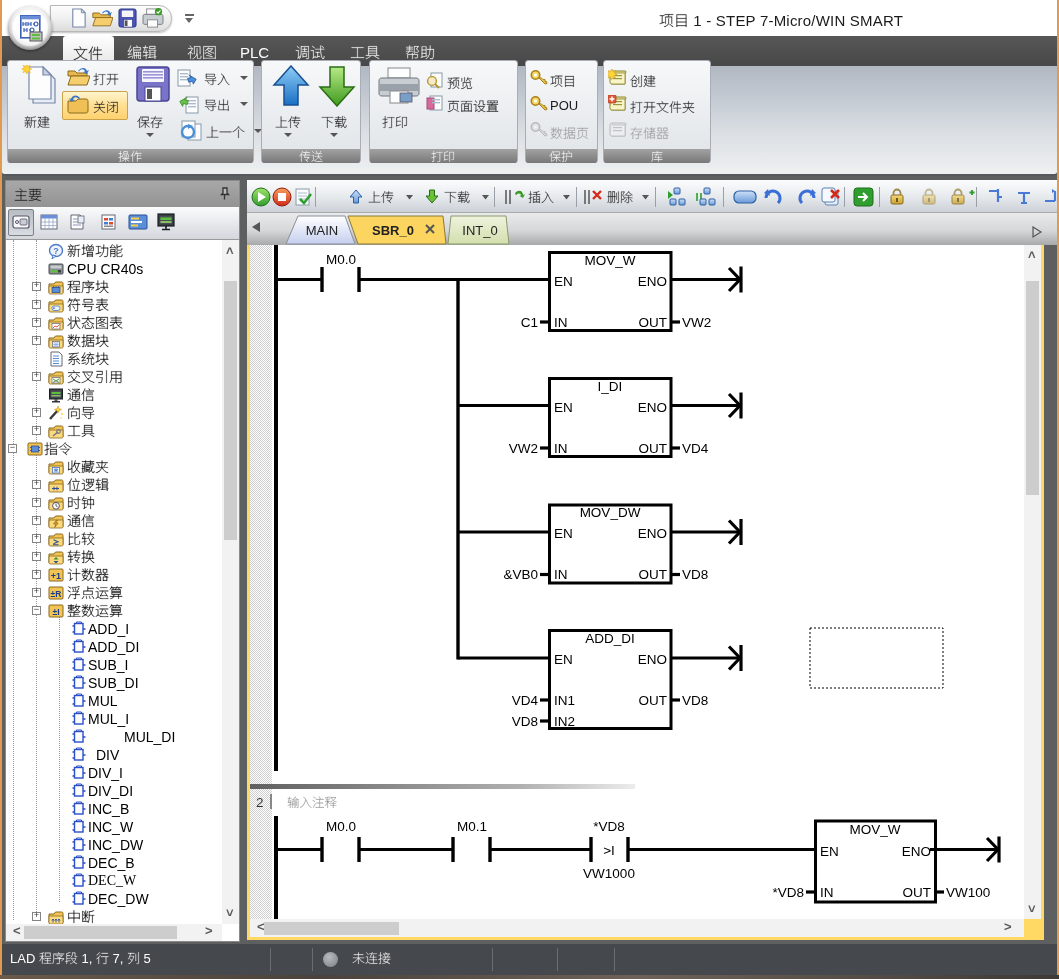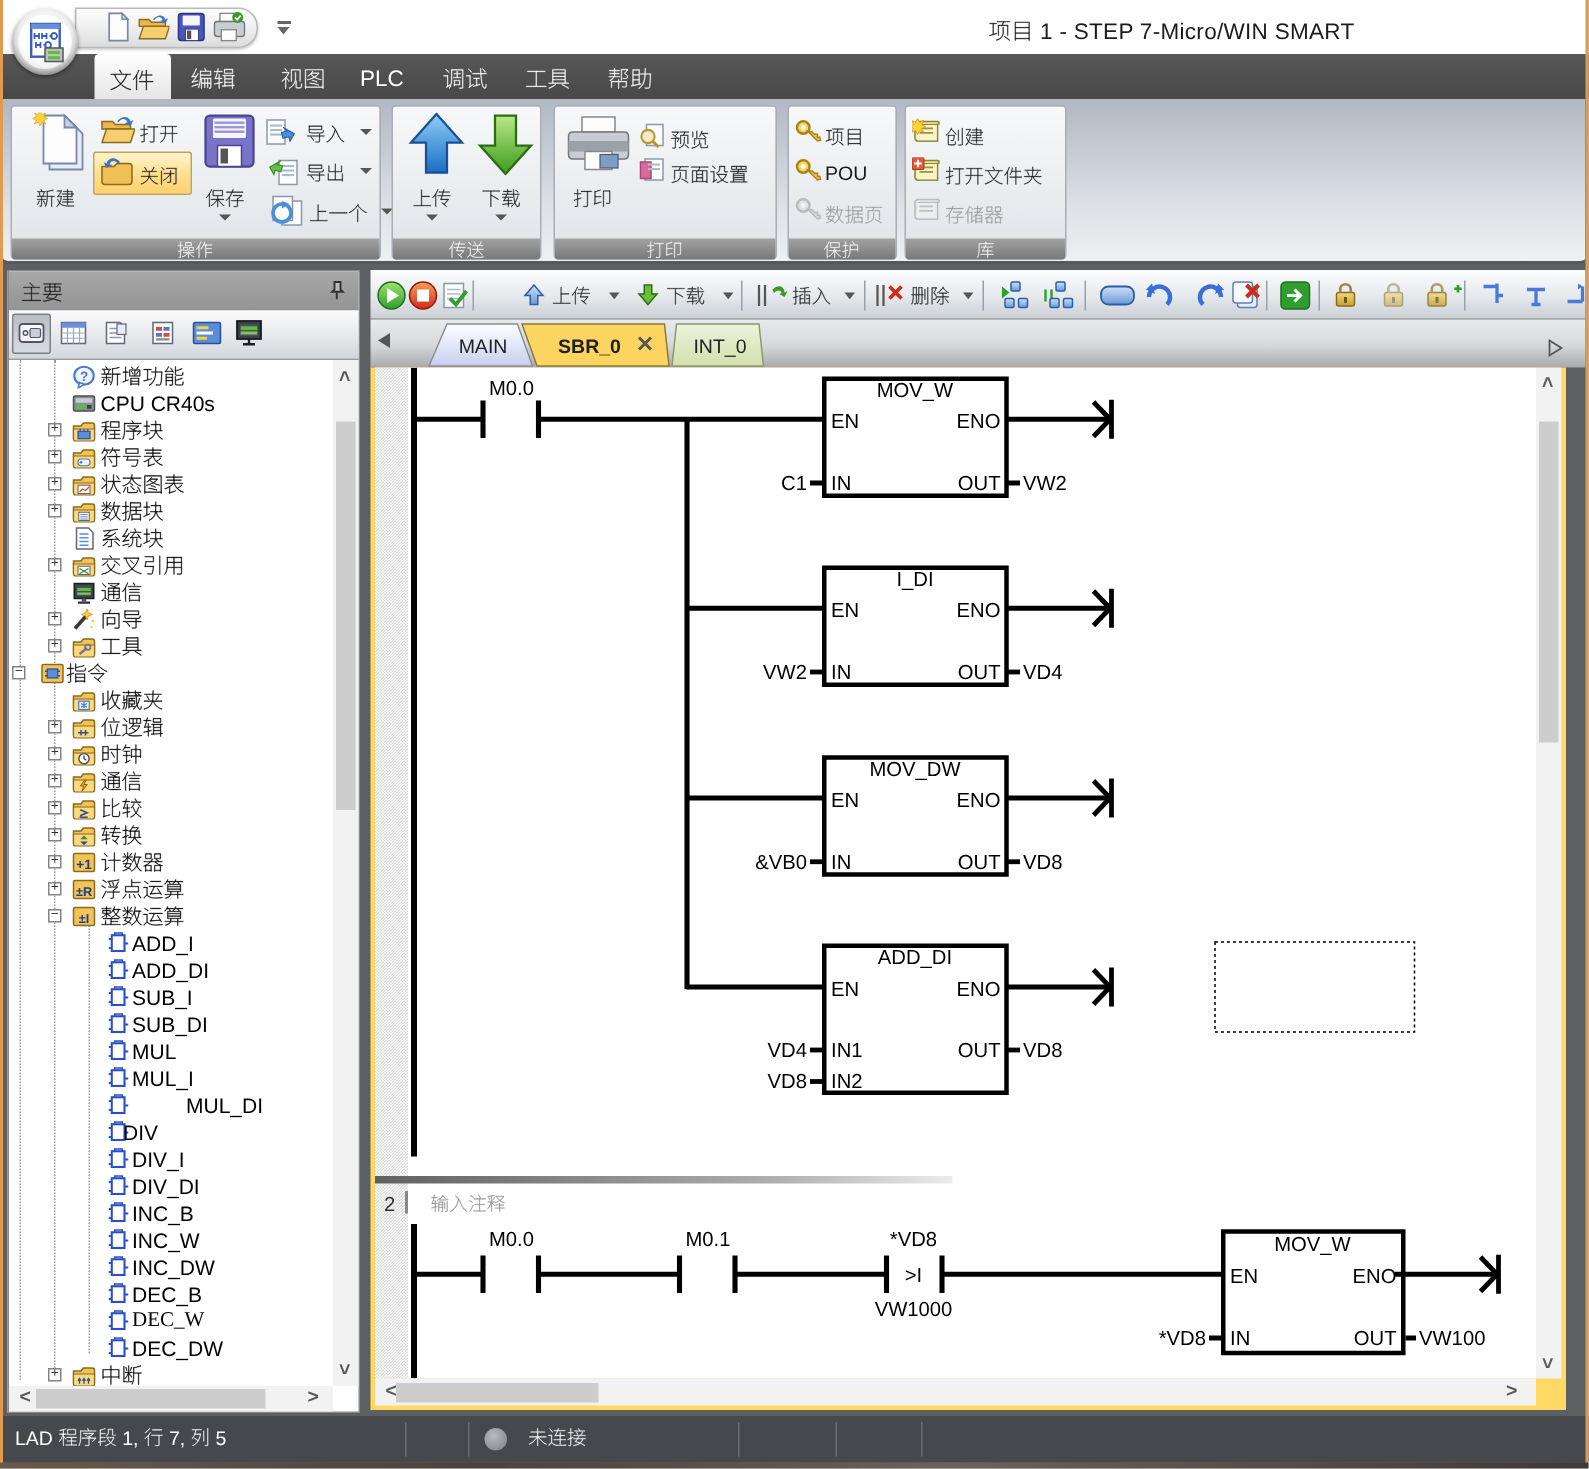--- a/index.html
+++ b/index.html
@@ -10,21 +10,21 @@
 #titlebar { left:0; top:0; width:1059px; height:36px; background:#ffffff; }
 #titletext { left:659px; top:10px; font-size:15px; color:#1b1b1b; letter-spacing:0.2px; }
 #menubar { left:0; top:36px; width:1059px; height:30px; background:linear-gradient(180deg,#575757,#484848); }
 .mtab { position:absolute; top:44px; height:22px; font-size:15px; color:#fff; }
 #ftab { left:63px; top:36px; width:51px; height:30px; background:linear-gradient(180deg,#fefefe,#ededed 70%,#e5e5e5);
   border-radius:3px 3px 0 0; color:#111; text-align:center; font-size:15px; padding-top:6px; }
 
 #ribbon { left:2px; top:66px; width:1055px; height:110px;
   background:linear-gradient(180deg,#b2b8c2 0%,#c4cad2 30%,#dde1e5 65%,#eef0f1 100%);
   border-bottom:2px solid #55585c; border-radius:0 0 4px 4px; }
-.rgroup { position:absolute; top:70px; height:103px;
+.rgroup { position:absolute; top:60px; height:103px;
   background:linear-gradient(180deg,#f7f8f9 0%,#e9ecef 60%,#dfe3e7 100%);
   border:1px solid #a9aeb6; border-radius:3px; }
 .rlabel { position:absolute; top:88px; left:0; width:100%; height:14px;
   background:linear-gradient(180deg,#a2a2a2,#787878); color:#fff; font-size:12px;
   text-align:center; line-height:14px; border-radius:0 0 2px 2px; }
 .rtxt { position:absolute; font-size:13px; color:#1a1a1a; white-space:nowrap; }
 .rgray { color:#9b9b9b !important; }
 .darr { position:absolute; width:0; height:0; border-left:4px solid transparent; border-right:4px solid transparent; border-top:4px solid #555; }
 
 #leftpanel { left:5px; top:180px; width:235px; height:762px; background:#fff; border:1px solid #8a8a8a; }
@@ -1036,21 +1036,21 @@
             <path d="M5.5 2.5 l0-1.5 5 0 0 1.5" stroke="#2a4fc8" stroke-width="1" fill="none"></path>
           </svg>
           <span class="tlabel" style="left:82px;margin-left:36px;">MUL_DI</span>
         </div>
 <div class="trow">
           <svg class="ticon" style="left:65px;" width="16" height="16" viewBox="0 0 16 16">
             <rect x="3.5" y="2.5" width="8.5" height="10.5" fill="#fdfdfe" stroke="#2a4fc8" stroke-width="1.4"></rect>
             <path d="M1.5 5 l2 0 M1.5 11 l2 0 M12 8 l2.5 0" stroke="#2a4fc8" stroke-width="1.4"></path>
             <path d="M5.5 2.5 l0-1.5 5 0 0 1.5" stroke="#2a4fc8" stroke-width="1" fill="none"></path>
           </svg>
-          <span class="tlabel" style="left:76px;">DIV</span>
+          <span class="tlabel" style="left:90px;">DIV</span>
         </div>
 <div class="trow">
           <svg class="ticon" style="left:65px;" width="16" height="16" viewBox="0 0 16 16">
             <rect x="3.5" y="2.5" width="8.5" height="10.5" fill="#fdfdfe" stroke="#2a4fc8" stroke-width="1.4"></rect>
             <path d="M1.5 5 l2 0 M1.5 11 l2 0 M12 8 l2.5 0" stroke="#2a4fc8" stroke-width="1.4"></path>
             <path d="M5.5 2.5 l0-1.5 5 0 0 1.5" stroke="#2a4fc8" stroke-width="1" fill="none"></path>
           </svg>
           <span class="tlabel" style="left:82px;">DIV_I</span>
         </div>
 <div class="trow">

